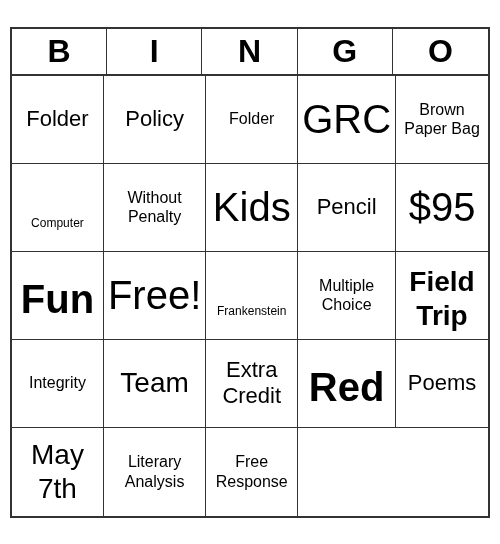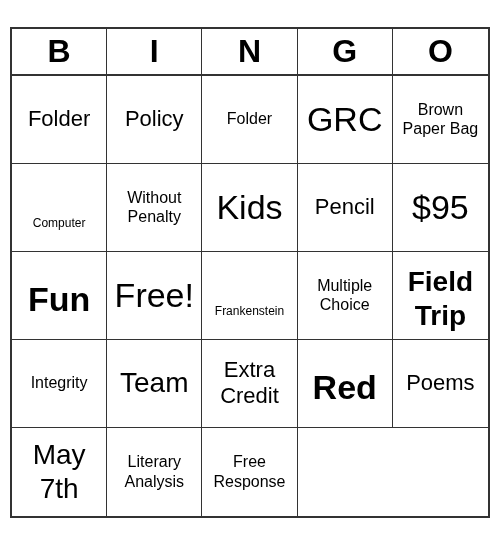--- a/index.html
+++ b/index.html
@@ -53,21 +53,21 @@
     .bingo-cell:nth-child(n+21) {
       border-bottom: none;
     }
     .bingo-cell span {
       line-height: 1.2;
     }
     .size-small { font-size: 12px; margin-top: 32px; }
     .size-medium { font-size: 16px; }
     .size-large { font-size: 22px; }
     .size-xlarge { font-size: 28px; }
-    .size-xxlarge { font-size: 34px; }
+    .size-xxlarge { font-size: 40px; }
     .weight-bold { font-weight: bold; margin-top: 8px; }
   </style>
 </head>
 <body>
 
 <div class="bingo-container">
   <div class="bingo-header">
   <div class="bingo-header-cell">B</div>
       <div class="bingo-header-cell">I</div>
       <div class="bingo-header-cell">N</div>

